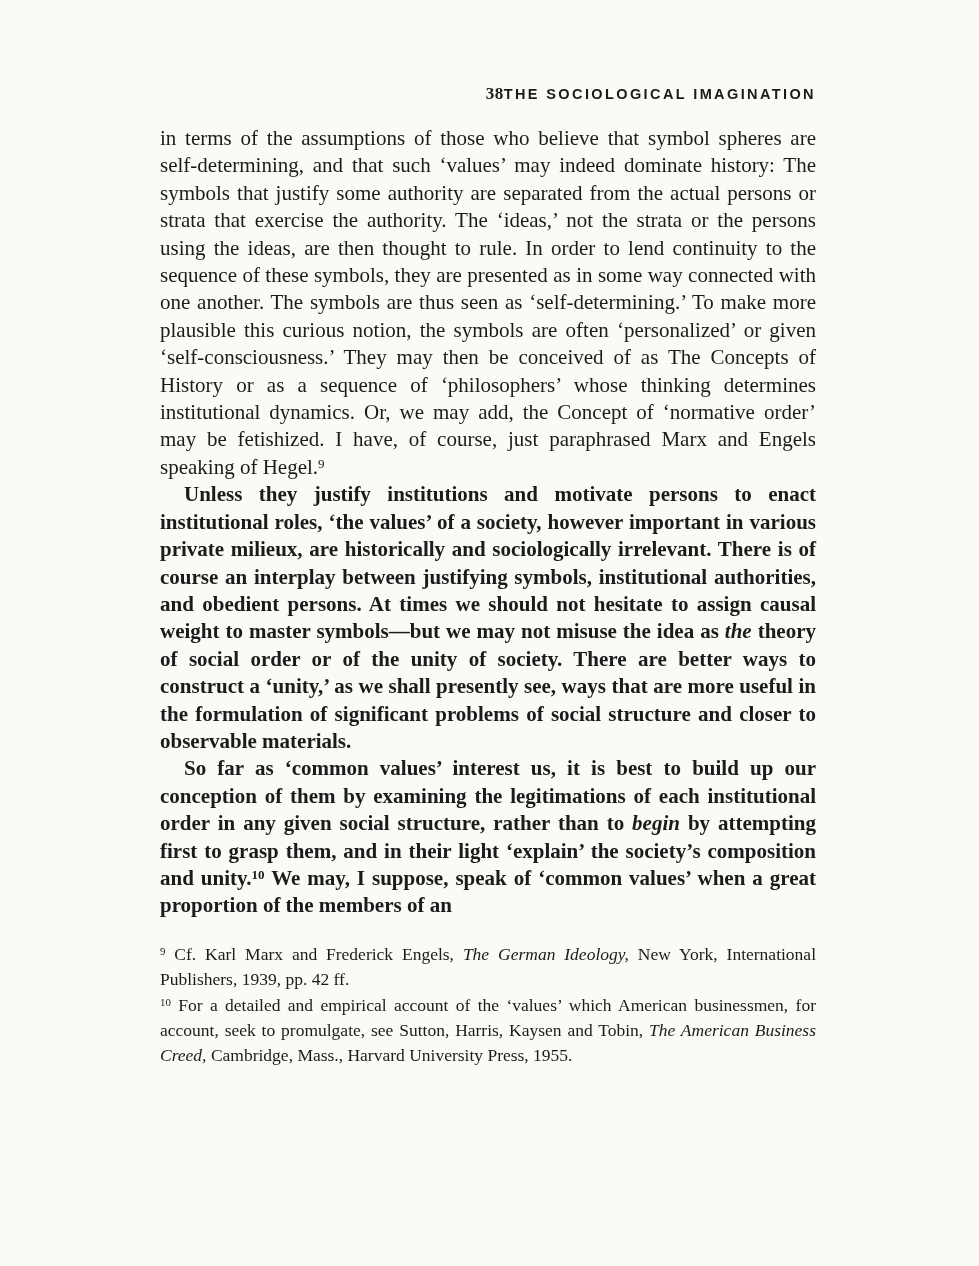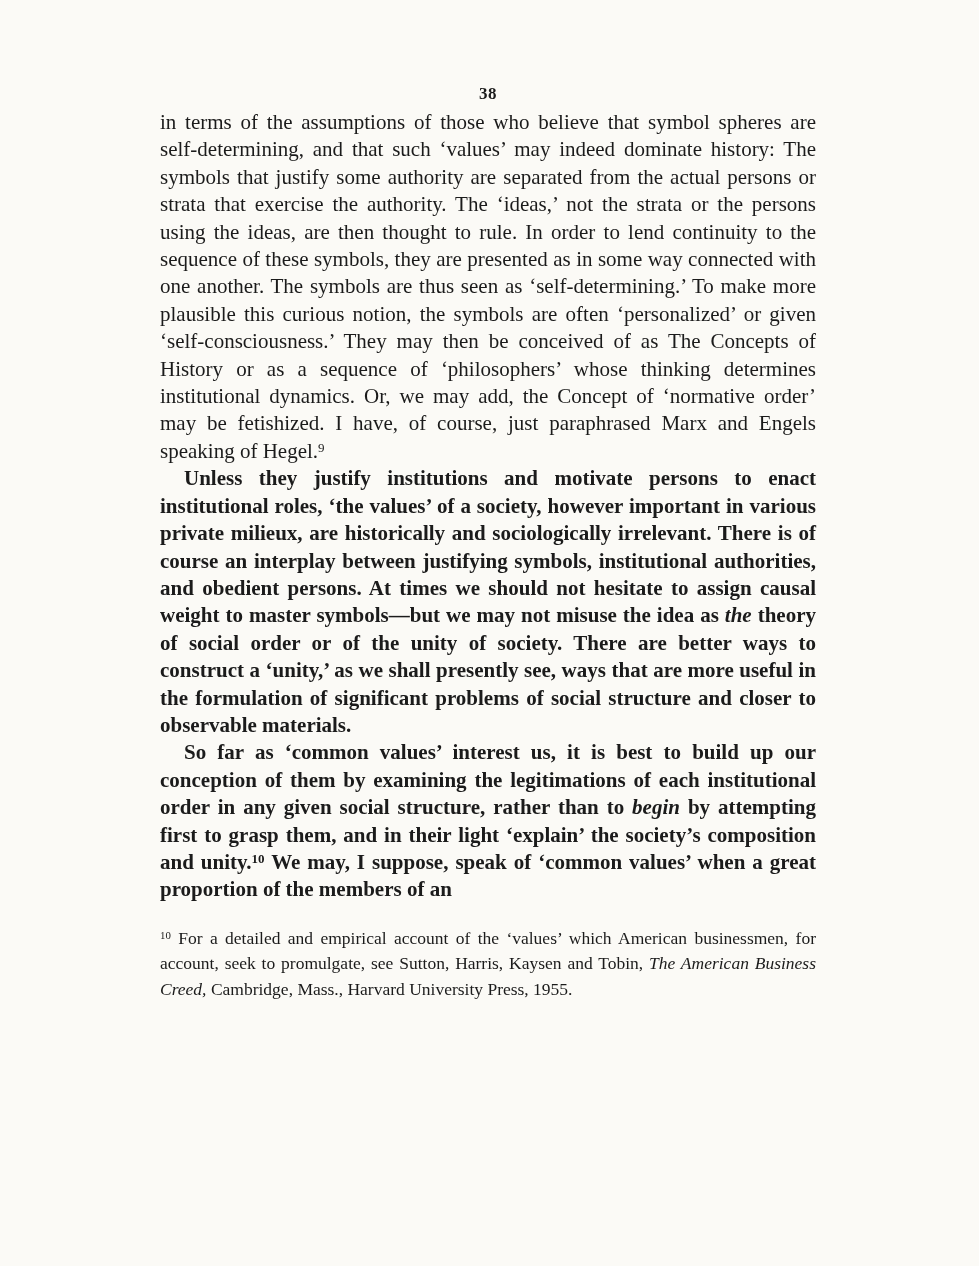--- a/index.html
+++ b/index.html
@@ -18,37 +18,37 @@
   }
   .content {
     position: absolute;
     left: 160px;
     top: 84px;
     width: 656px;
     color: var(--ink, #1b1b1b);
   }
   .running-header {
     display: flex;
-    justify-content: center;
+    justify-content: flex-end;
     align-items: baseline;
   }
   .page-number {
     font-family: "Liberation Serif", serif;
     font-size: 17px;
     font-weight: 700;
     letter-spacing: 0.5px;
   }
   .running-title {
     font-family: "Liberation Sans", sans-serif;
     font-size: 14.5px;
     font-weight: 700;
     letter-spacing: 2.4px;
   }
   .body-text {
-    margin-top: 5px;
+    margin-top: 21px;
     font-family: "Liberation Serif", serif;
     font-size: 21px;
     line-height: 27.4px;
     text-align: justify;
   }
   .body-text p.para {
     margin: 0;
   }
   .body-text p.para.indent {
     text-indent: 24px;
@@ -72,23 +72,25 @@
     margin: 0;
   }
 </style>
 </head>
 <body>
 
 <div class="page">
   <div class="content">
     <div class="running-header">
       <span class="page-number">38</span>
+      <span class="running-title">THE SOCIOLOGICAL IMAGINATION</span>
     </div>
     <div class="body-text">
         <p class="para"><span>in terms of the assumptions of those who believe that symbol spheres are self-determining, and that such ‘values’ may indeed dominate history: The symbols that justify some authority are separated from the actual persons or strata that exercise the authority. The ‘ideas,’ not the strata or the persons using the ideas, are then thought to rule. In order to lend continuity to the sequence of these symbols, they are presented as in some way connected with one another. The symbols are thus seen as ‘self-determining.’ To make more plausible this curious notion, the symbols are often ‘personalized’ or given ‘self-consciousness.’ They may then be conceived of as The Concepts of History or as a sequence of ‘philosophers’ whose thinking determines institutional dynamics. Or, we may add, the Concept of ‘normative order’ may be fetishized. I have, of course, just paraphrased Marx and Engels speaking of Hegel.</span><sup>9</sup></p>
         <p class="para indent"><span>Unless they justify institutions and motivate persons to enact institutional roles, ‘the values’ of a society, however important in various private milieux, are historically and sociologically irrelevant. There is of course an interplay between justifying symbols, institutional authorities, and obedient persons. At times we should not hesitate to assign causal weight to master symbols—but we may not misuse the idea as </span><i>the</i><span> theory of social order or of the unity of society. There are better ways to construct a ‘unity,’ as we shall presently see, ways that are more useful in the formulation of significant problems of social structure and closer to observable materials.</span></p>
         <p class="para indent"><span>So far as ‘common values’ interest us, it is best to build up our conception of them by examining the legitimations of each institutional order in any given social structure, rather than to </span><i>begin</i><span> by attempting first to grasp them, and in their light ‘explain’ the society’s composition and unity.</span><sup>10</sup><span> We may, I suppose, speak of ‘common values’ when a great proportion of the members of an</span></p>
       </div>
     <div class="footnotes">
+        <p class="footnote"><sup>9</sup><span> Cf. Karl Marx and Frederick Engels, </span><i>The German Ideology,</i><span> New York, International Publishers, 1939, pp. 42 ff.</span></p>
         <p class="footnote"><sup>10</sup><span> For a detailed and empirical account of the ‘values’ which American businessmen, for account, seek to promulgate, see Sutton, Harris, Kaysen and Tobin, </span><i>The American Business Creed,</i><span> Cambridge, Mass., Harvard University Press, 1955.</span></p>
       </div>
   </div>
 </div>
 
 </body></html>

